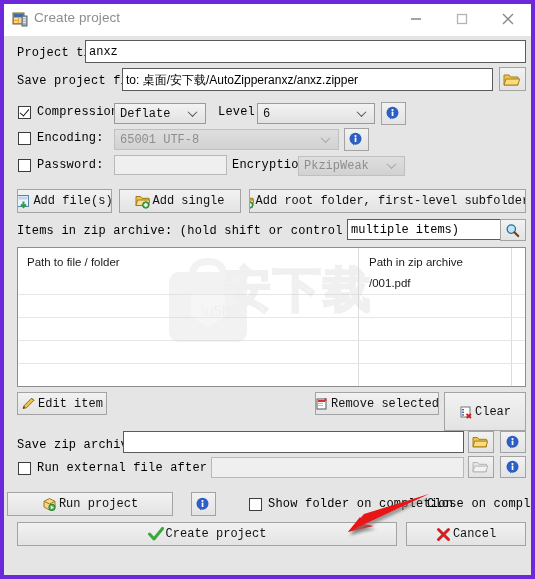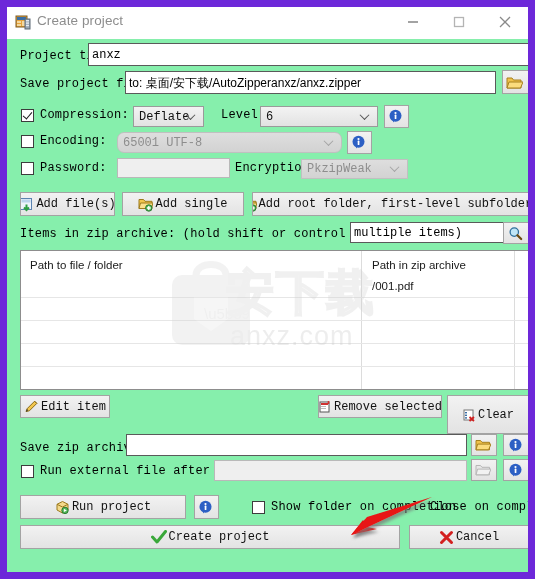--- a/index.html
+++ b/index.html
@@ -12,22 +12,22 @@
     font-size: 12px;
     color: #000;
     overflow: hidden;
     position: relative;
   }
   .window {
     position: absolute;
     left: 0; top: 0;
     width: 535px; height: 579px;
     box-sizing: border-box;
-    border: 7px solid #6d28d9;
-    background: #86efac;
+    border: 4px solid #6d28d9;
+    background: #e5e5e5;
     overflow: hidden;
   }
   
   .titlebar {
     position: relative;
     height: 31px;
     background: #ffffff;
     border-bottom: 1px solid #ffffff;
   }
   .title-icon {
@@ -234,21 +234,21 @@
     <span class="ico">
       <svg width="17" height="15" viewBox="0 0 17 15">
         <path d="M1 3 L6 3 L7.5 5 L15 5 L15 13 L1 13 Z" fill="#f0c14b" stroke="#a6801f" stroke-width="1"></path>
         <path d="M3 7 L17 7 L14.5 13 L1 13 Z" fill="#fbdc7d" stroke="#a6801f" stroke-width="1"></path>
       </svg>
     </span>
   </div>
 
   <span class="cb checked" style="left:14px; top:102px;"></span>
   <span class="lbl" style="left:33px; top:101px;">Compression:</span>
-  <div class="combo" style="left:110px; top:99px; width:71px; height:21px;margin-left:16px;">
+  <div class="combo" style="left:110px; top:99px; width:92px; height:21px;">
     <span>Deflate</span>
     <span class="arr"></span>
   </div>
   <span class="lbl" style="left:214px; top:101px;">Level:</span>
   <div class="combo" style="left:253px; top:99px; width:118px; height:21px;">
     <span>6</span>
     <span class="arr"></span>
   </div>
   <div class="btn iconly" style="left:377px; top:98px; width:25px; height:23px;">
     <span class="ico">
@@ -256,21 +256,21 @@
         <circle cx="7.5" cy="6.8" r="6" fill="#2c5fc4"></circle>
         <path d="M4.5 11 L7 10 L5.4 13.6 Z" fill="#2c5fc4"></path>
         <circle cx="7.5" cy="4" r="1.1" fill="#fff"></circle>
         <rect x="6.7" y="5.6" width="1.7" height="4.4" rx=".6" fill="#fff"></rect>
       </svg>
     </span>
   </div>
 
   <span class="cb" style="left:14px; top:128px;"></span>
   <span class="lbl" style="left:33px; top:127px;">Encoding:</span>
-  <div class="combo disabled" style="left:110px; top:125px; width:225px; height:21px;border-radius:7px;">
+  <div class="combo disabled" style="left:110px; top:125px; width:225px; height:21px;">
     <span>65001 UTF-8</span>
     <span class="arr"></span>
   </div>
   <div class="btn iconly" style="left:340px; top:124px; width:25px; height:23px;">
     <span class="ico">
       <svg width="15" height="15" viewBox="0 0 15 15">
         <circle cx="7.5" cy="6.8" r="6" fill="#2c5fc4"></circle>
         <path d="M4.5 11 L7 10 L5.4 13.6 Z" fill="#2c5fc4"></path>
         <circle cx="7.5" cy="4" r="1.1" fill="#fff"></circle>
         <rect x="6.7" y="5.6" width="1.7" height="4.4" rx=".6" fill="#fff"></rect>
@@ -344,21 +344,20 @@
     <div class="lv-row-div" style="top:115px;"></div>
 
     <div class="watermark" style="left:145px; top:2px;">
       <svg width="240" height="105" viewBox="0 0 240 105">
         <rect x="6" y="22" width="78" height="70" rx="10" fill="#d8d8d8"></rect>
         <path d="M30 22 C30 8, 60 8, 60 22" fill="none" stroke="#d8d8d8" stroke-width="7"></path>
         <path d="M28 44 L62 44 L62 66 L45 78 L28 66 Z" fill="#e6e6e6"></path>
         <text x="38" y="66" font-family="Liberation Sans, sans-serif" font-size="15" fill="#cfcfcf">\u5b89</text>
       </svg>
       <span class="wm-cn">安下载</span>
-      <span class="wm-text">anxz.com</span>
     </div>
 
     <span class="lv-cell" style="left:9px; top:8px;">Path to file / folder</span>
     <span class="lv-cell" style="left:351px; top:8px;">Path in zip archive</span>
 
     <span class="lv-cell" style="left:351px; top:29px;">/001.pdf</span>
   </div>
 
   <div class="btn" style="left:13px; top:388px; width:90px; height:23px;">
     <span class="ico">
@@ -435,21 +434,21 @@
     <span class="ico">
       <svg width="15" height="15" viewBox="0 0 15 15">
         <circle cx="7.5" cy="6.8" r="6" fill="#2c5fc4"></circle>
         <path d="M4.5 11 L7 10 L5.4 13.6 Z" fill="#2c5fc4"></path>
         <circle cx="7.5" cy="4" r="1.1" fill="#fff"></circle>
         <rect x="6.7" y="5.6" width="1.7" height="4.4" rx=".6" fill="#fff"></rect>
       </svg>
     </span>
   </div>
 
-  <div class="btn" style="left:13px; top:488px; width:166px; height:24px;">
+  <div class="btn" style="left:3px; top:488px; width:166px; height:24px;">
     <span class="ico">
       <svg width="15" height="15" viewBox="0 0 15 15">
         <path d="M7.5 1.5 L13 4.3 L13 10 L7.5 13 L2 10 L2 4.3 Z" fill="#f4d98b" stroke="#9c7a1d"></path>
         <path d="M2 4.3 L7.5 7 L13 4.3" fill="none" stroke="#9c7a1d"></path>
         <circle cx="10" cy="10.4" r="3.2" fill="#55b85a" stroke="#2b7a30"></circle>
         <path d="M8.9 8.8 L11.8 10.4 L8.9 12 Z" fill="#fff"></path>
       </svg>
     </span>
     <span>Run project</span>
   </div>

